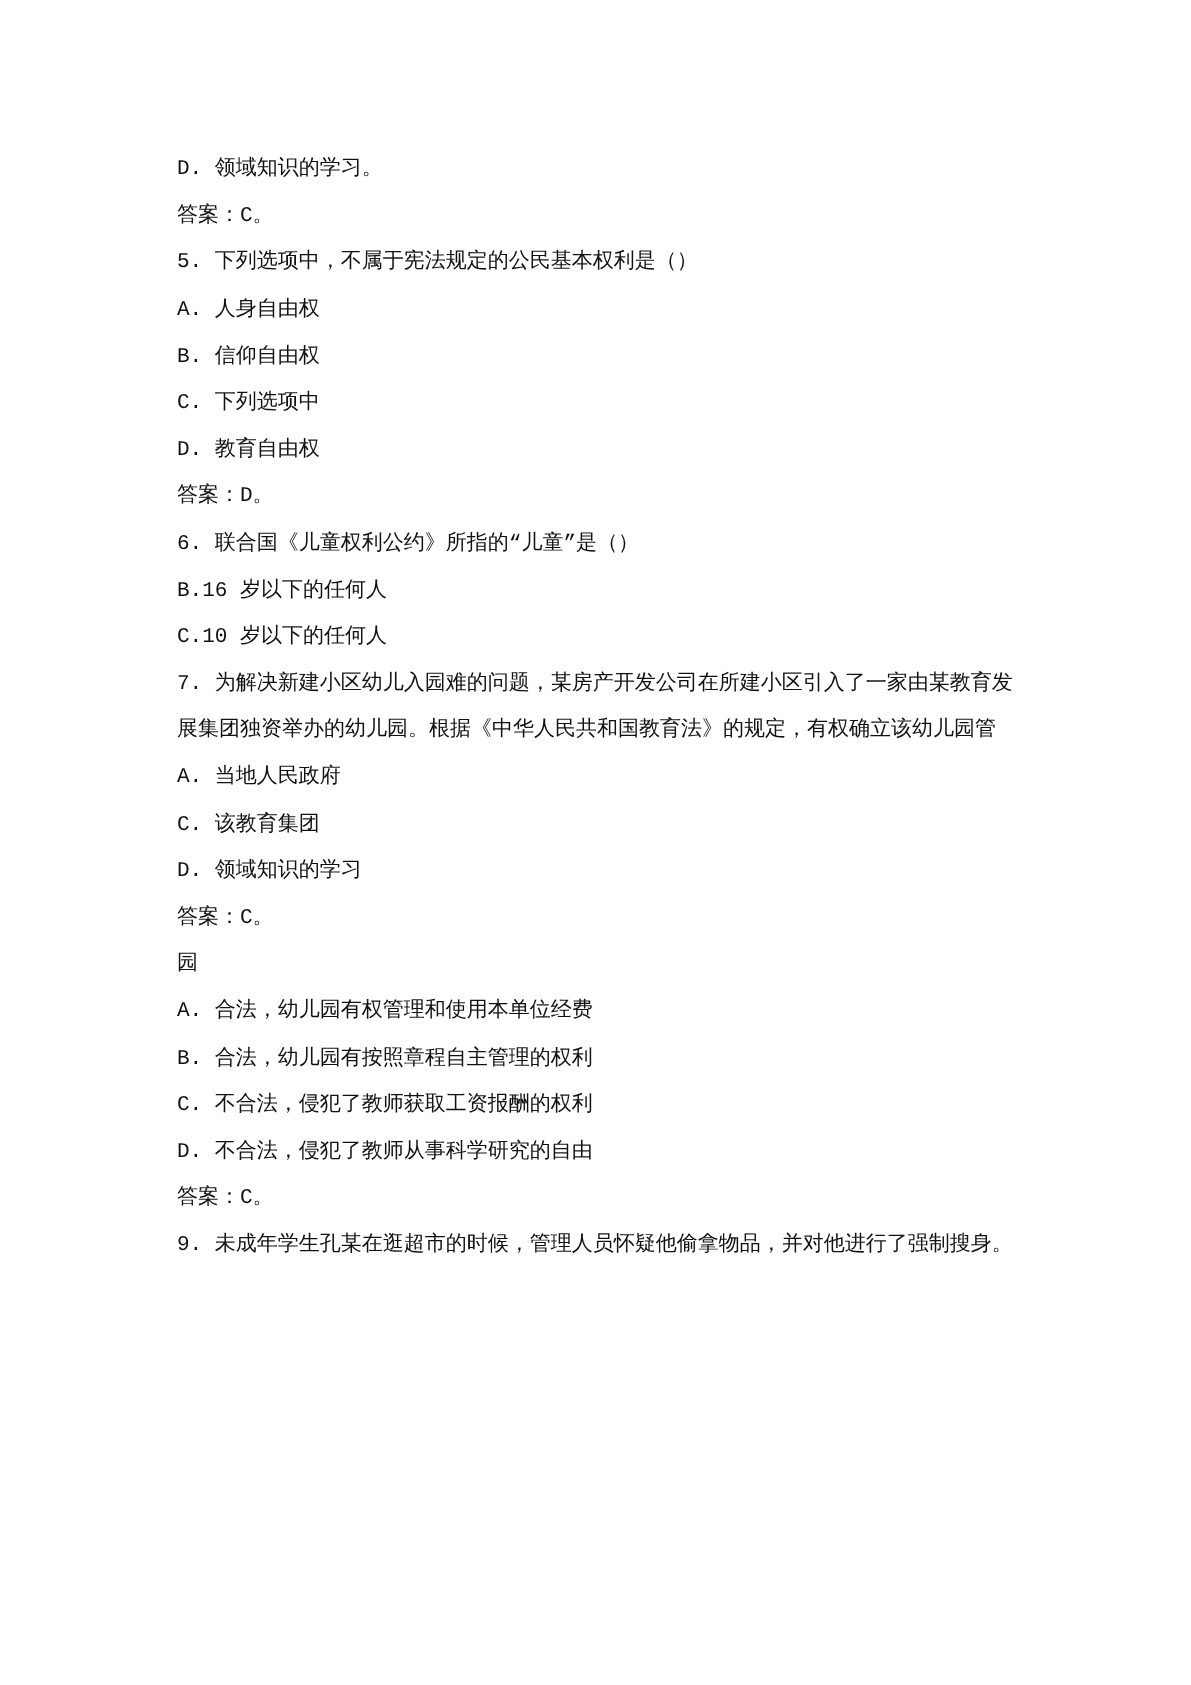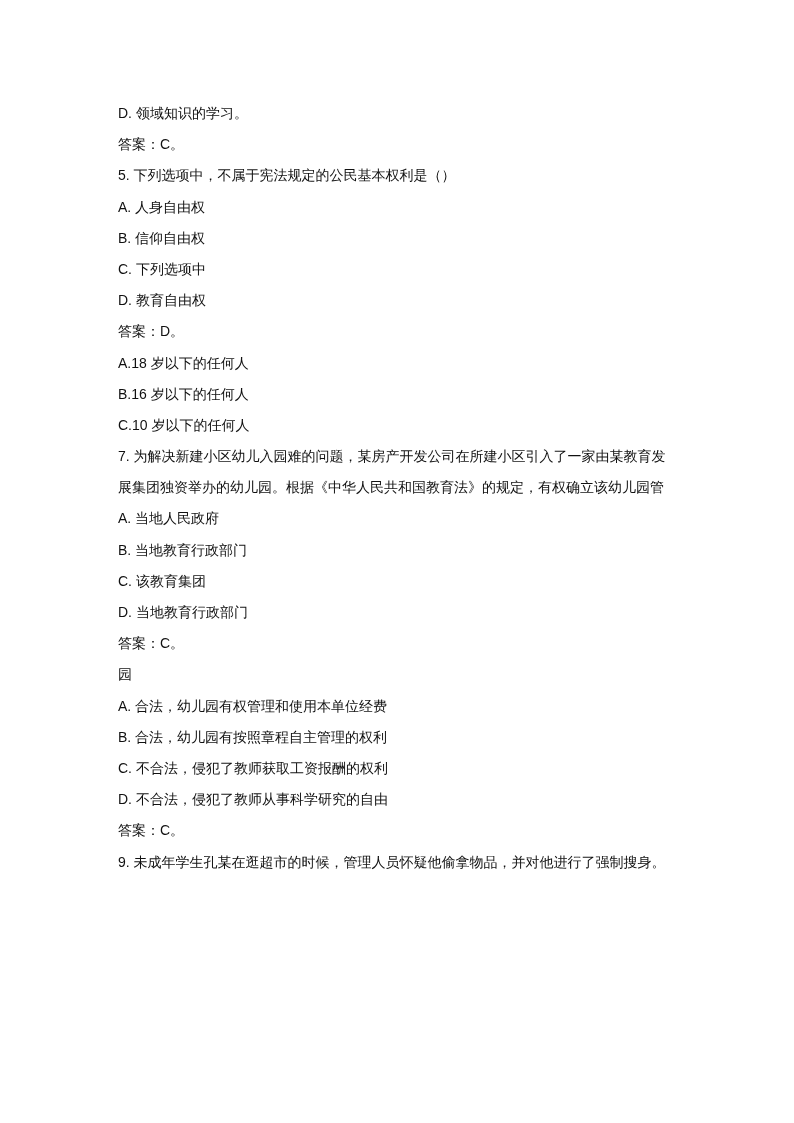--- a/index.html
+++ b/index.html
@@ -2,21 +2,21 @@
 <html><head>
 <meta charset="utf-8">
 <style>
   html, body { margin: 0; padding: 0; background: #ffffff; }
   body { width: 794px; height: 1123px; position: relative; overflow: hidden; }
   .page {
     position: absolute;
     left: 118px;
     top: 98px;
     width: 570px;
-    font-family: Liberation Sans, sans-serif;
+    font-family: Liberation Mono, monospace;
     font-size: 14px;
     color: #111111;
   }
   .line {
     height: 31.2px;
     line-height: 31.2px;
     white-space: nowrap;
     letter-spacing: 0px;
   }
 </style>
@@ -25,29 +25,28 @@
 
 <div class="page">
   <div class="line">D. 领域知识的学习。</div>
   <div class="line">答案：C。</div>
   <div class="line">5. 下列选项中，不属于宪法规定的公民基本权利是（）</div>
   <div class="line">A. 人身自由权</div>
   <div class="line">B. 信仰自由权</div>
   <div class="line">C. 下列选项中</div>
   <div class="line">D. 教育自由权</div>
   <div class="line">答案：D。</div>
-  <div class="line">A.18 岁以下的任何人</div>
+  <div class="line">6. 联合国《儿童权利公约》所指的“儿童”是（）</div>
   <div class="line">B.16 岁以下的任何人</div>
   <div class="line">C.10 岁以下的任何人</div>
   <div class="line">7. 为解决新建小区幼儿入园难的问题，某房产开发公司在所建小区引入了一家由某教育发</div>
   <div class="line">展集团独资举办的幼儿园。根据《中华人民共和国教育法》的规定，有权确立该幼儿园管</div>
   <div class="line">A. 当地人民政府</div>
-  <div class="line">B. 当地教育行政部门</div>
   <div class="line">C. 该教育集团</div>
-  <div class="line">D. 当地教育行政部门</div>
+  <div class="line">D. 领域知识的学习</div>
   <div class="line">答案：C。</div>
   <div class="line">园</div>
   <div class="line">A. 合法，幼儿园有权管理和使用本单位经费</div>
   <div class="line">B. 合法，幼儿园有按照章程自主管理的权利</div>
   <div class="line">C. 不合法，侵犯了教师获取工资报酬的权利</div>
   <div class="line">D. 不合法，侵犯了教师从事科学研究的自由</div>
   <div class="line">答案：C。</div>
   <div class="line">9.  未成年学生孔某在逛超市的时候，管理人员怀疑他偷拿物品，并对他进行了强制搜身。</div>
 </div>
 

